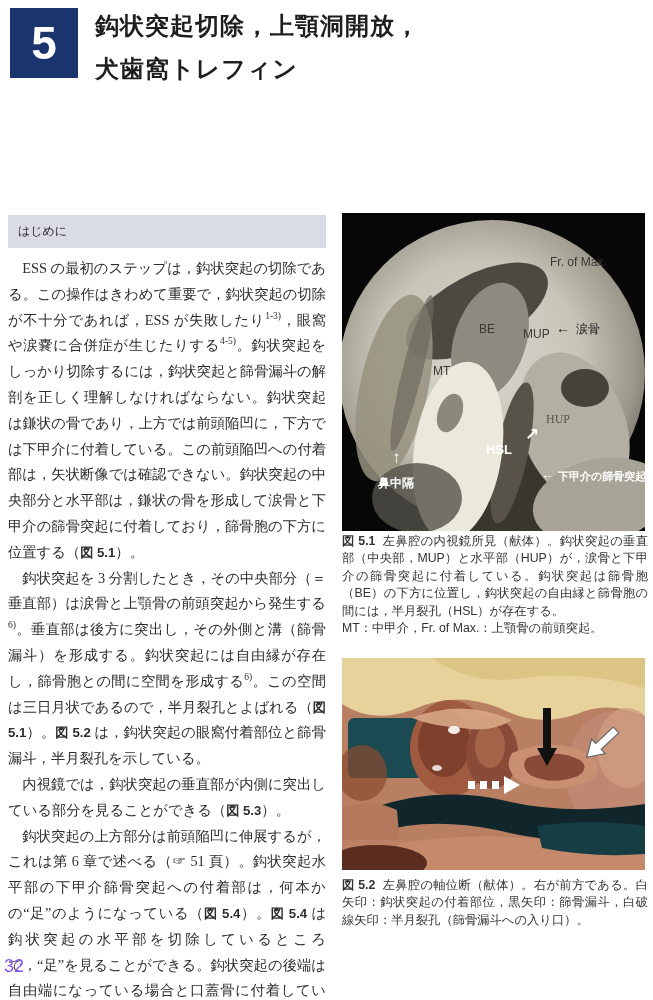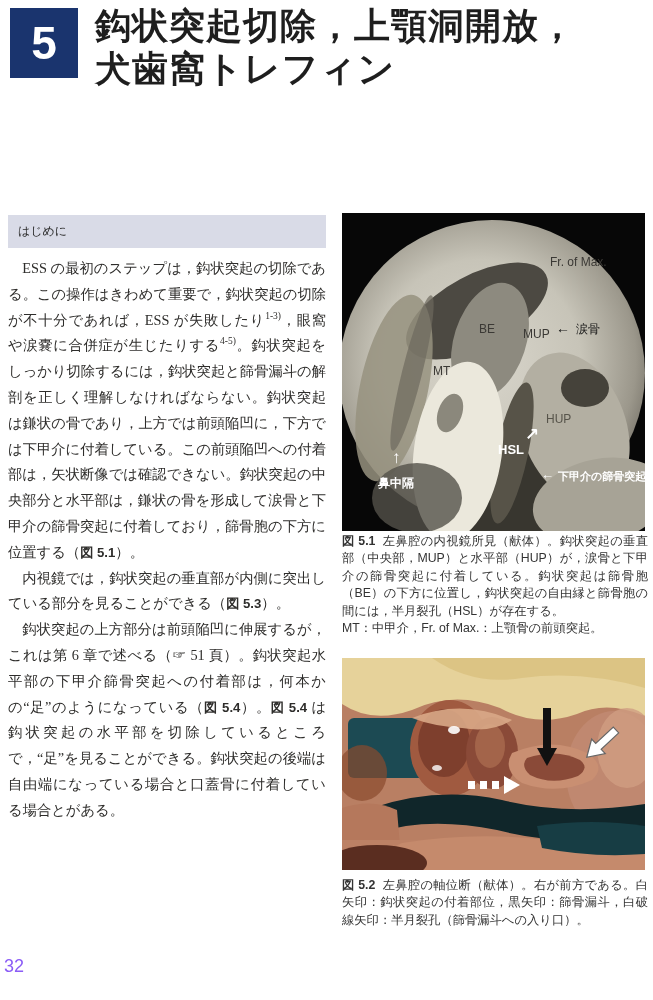--- a/index.html
+++ b/index.html
@@ -3,21 +3,21 @@
 <meta charset="utf-8">
 <style>
   html,body{margin:0;padding:0;background:#ffffff;}
   .page{position:relative;width:653px;height:1000px;background:#ffffff;overflow:hidden;
         font-family:"Liberation Sans","DejaVu Sans",sans-serif;}
 
   
   .chapter-box{position:absolute;left:10px;top:8px;width:68px;height:70px;
                display:flex;align-items:center;justify-content:center;
                color:#fff;font-size:46px;font-weight:bold;}
-  .title{position:absolute;left:95px;top:4px;font-size:36px;font-weight:600;
+  .title{position:absolute;left:95px;top:4px;font-size:24px;font-weight:600;
          color:#1e1e1e;line-height:43px;letter-spacing:1px;white-space:nowrap;}
 
   
   .section-heading{position:absolute;left:8px;top:215px;width:318px;height:33px;
                    background:#d9dbe7;color:#2b2b2b;font-size:12px;line-height:33px;
                    padding-left:10px;box-sizing:border-box;font-weight:500;}
   .body-col{position:absolute;left:8px;top:256px;width:318px;
             font-family:"Liberation Serif","DejaVu Serif",serif;
             font-size:14.3px;line-height:25.8px;color:#2e2d2b;text-align:justify;}
   .body-col p{margin:0;text-indent:1em;}
@@ -31,22 +31,22 @@
   .f1lb{position:absolute;font-size:12px;color:#3b3935;white-space:nowrap;}
   .f1lb.white{color:#ffffff;font-weight:bold;}
   .f1ar{position:absolute;color:#111;font-size:13px;line-height:1;}
   .f1ar.white{color:#ffffff;font-weight:bold;}
   .lb-frmax{left:208px;top:42px;}
   .lb-mup{left:181px;top:86px;margin-top:28px;}
   .lb-be{left:137px;top:109px;}
   .ar-lacrimal{left:214px;top:108px;font-size:14px;}
   .lb-lacrimal{left:234px;top:108px;color:#151515;}
   .lb-mt{left:91px;top:151px;}
-  .lb-hup{left:204px;top:199px;color:#57544b;}
-  .lb-hsl{left:156px;top:229px;font-size:13px;}
+  .lb-hup{left:204px;top:199px;color:#57544b;font-family:Liberation Serif, serif;}
+  .lb-hsl{left:144px;top:229px;font-size:13px;}
   .ar-hsl{left:183px;top:213px;font-size:17px;}
   .ar-septum{left:50px;top:236px;font-size:17px;}
   .lb-septum{left:36px;top:262px;}
   .ar-inf{left:199px;top:255px;}
   .lb-inf{left:216px;top:256px;font-size:11px;}
 
   
   .caption{position:absolute;left:342px;width:306px;font-size:12.3px;
            line-height:17.4px;color:#333;text-align:justify;}
   .cap1{top:533px;}
@@ -70,20 +70,21 @@
     <span>5</span>
   </div>
   <div class="title">
     <div>鈎状突起切除，上顎洞開放，</div>
     <div>犬歯窩トレフィン</div>
   </div>
 
   <div class="section-heading" style="background: rgb(217, 219, 231);">はじめに</div>
   <div class="body-col">
       <p>ESS の最初のステップは，鈎状突起の切除である。この操作はきわめて重要で，鈎状突起の切除が不十分であれば，ESS が失敗したり<sup>1-3)</sup>，眼窩や涙嚢に合併症が生じたりする<sup>4-5)</sup>。鈎状突起をしっかり切除するには，鈎状突起と篩骨漏斗の解剖を正しく理解しなければならない。鈎状突起は鎌状の骨であり，上方では前頭陥凹に，下方では下甲介に付着している。この前頭陥凹への付着部は，矢状断像では確認できない。鈎状突起の中央部分と水平部は，鎌状の骨を形成して涙骨と下甲介の篩骨突起に付着しており，篩骨胞の下方に位置する（<span class="figref">図 5.1</span>）。</p>
+      <p>鈎状突起を 3 分割したとき，その中央部分（＝垂直部）は涙骨と上顎骨の前頭突起から発生する<sup>6)</sup>。垂直部は後方に突出し，その外側と溝（篩骨漏斗）を形成する。鈎状突起には自由縁が存在し，篩骨胞との間に空間を形成する<sup>6)</sup>。この空間は三日月状であるので，半月裂孔とよばれる（<span class="figref">図 5.1</span>）。<span class="figref">図 5.2</span> は，鈎状突起の眼窩付着部位と篩骨漏斗，半月裂孔を示している。</p>
       <p>内視鏡では，鈎状突起の垂直部が内側に突出している部分を見ることができる（<span class="figref">図 5.3</span>）。</p>
       <p>鈎状突起の上方部分は前頭陥凹に伸展するが，これは第 6 章で述べる（☞ 51 頁）。鈎状突起水平部の下甲介篩骨突起への付着部は，何本かの“足”のようになっている（<span class="figref">図 5.4</span>）。<span class="figref">図 5.4</span> は鈎状突起の水平部を切除しているところで，“足”を見ることができる。鈎状突起の後端は自由端になっている場合と口蓋骨に付着している場合とがある。</p>
     </div>
 
   <div class="fig1">
     <svg viewBox="0 0 303 318" width="303" height="318">
       <defs>
         <radialGradient id="endo" cx="46%" cy="46%" r="60%">
           <stop offset="0%" stop-color="#d9d6cc"></stop>
           <stop offset="55%" stop-color="#c7c4b8"></stop>

